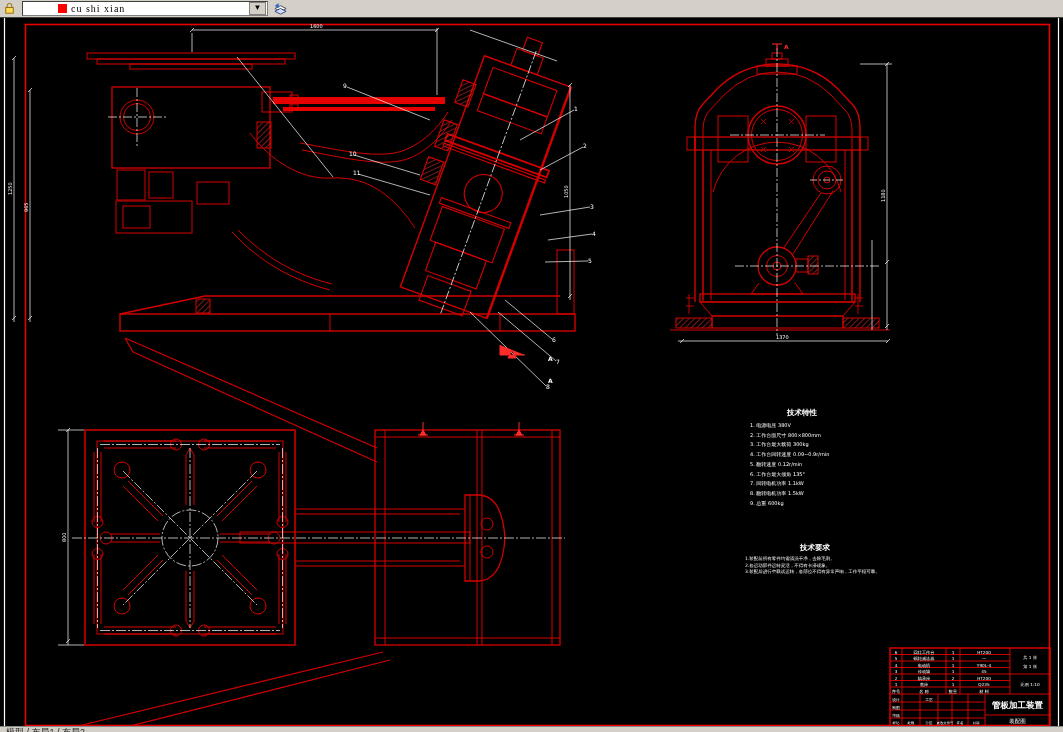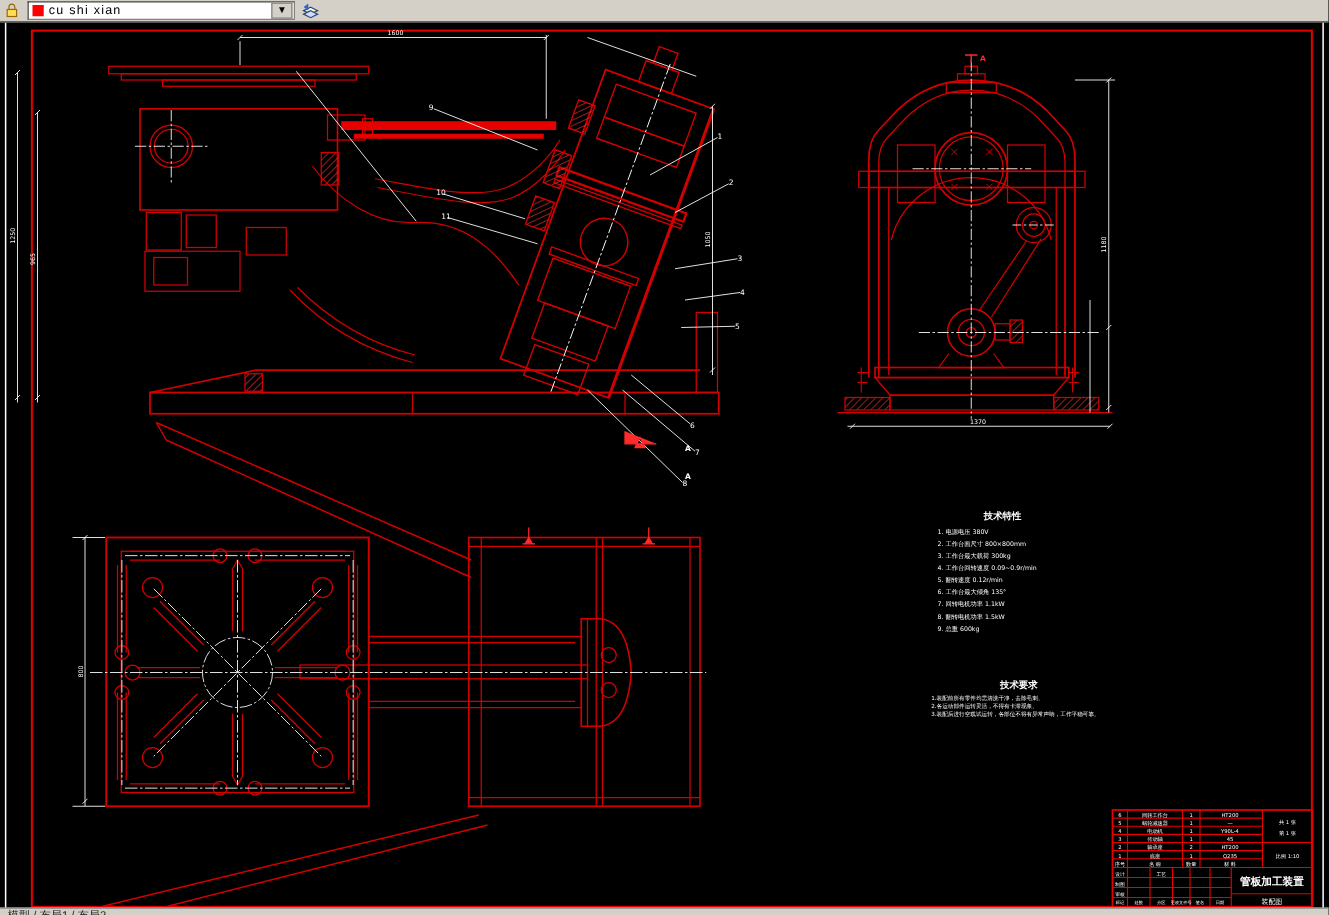--- a/index.html
+++ b/index.html
@@ -4,22 +4,22 @@
 <style>
   html,body{margin:0;padding:0;background:#000;}
   #screen{position:relative;width:1063px;height:732px;overflow:hidden;background:#000;
           font-family:"Liberation Sans","DejaVu Sans",sans-serif;}
   
   #toolbar{position:absolute;top:0;left:0;width:1063px;height:17px;background:#d4d0c8;
            border-bottom:1px solid #404040;display:flex;align-items:flex-end;z-index:5;overflow:hidden;}
   .tb-icon{width:19px;height:17px;display:flex;justify-content:center;align-items:flex-end;overflow:hidden;cursor:pointer;}
   .tb-icon svg{width:15px;height:15px;margin-bottom:1px;margin-top:-3px;}
   #layer-dropdown{height:13px;width:212px;background:#fff;border:1px solid #808080;border-top-color:#404040;
-                  border-left-color:#404040;display:flex;align-items:center;margin:0 3px 1px 3px;font-family:Liberation Sans, sans-serif;
-                  font-size:10px;color:#000;}
+                  border-left-color:#404040;display:flex;align-items:center;margin:0 3px 1px 3px;font-family:Liberation Serif, serif;
+                  font-size:10px;color:#000;padding-left:32px;}
   #layer-swatch{width:9px;height:9px;margin:0 4px 0 3px;flex:0 0 auto;}
   #layer-name{flex:1;white-space:nowrap;overflow:hidden;letter-spacing:1px;}
   #layer-arrow{width:15px;height:11px;background:#d4d0c8;border:1px solid #808080;font-size:8px;line-height:10px;
                text-align:center;color:#000;flex:0 0 auto;margin-right:1px;}
   
   #statusbar{position:absolute;bottom:0;left:0;width:1063px;height:5px;background:#d4d0c8;border-top:1px solid #888;
              overflow:hidden;z-index:5;font-size:9px;color:#222;line-height:11px;padding-left:6px;}
   
   #cad{position:absolute;top:0;left:0;z-index:1;}
   text{font-family:"DejaVu Sans","Liberation Sans",sans-serif;}

